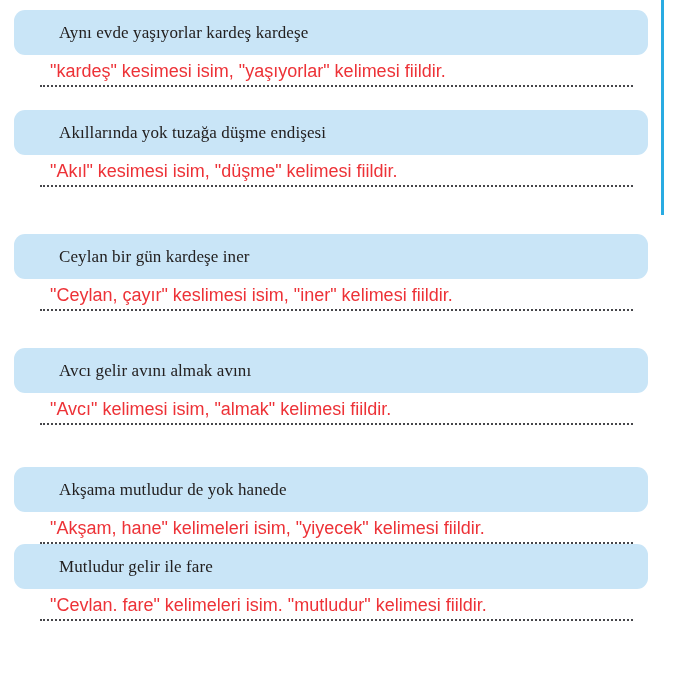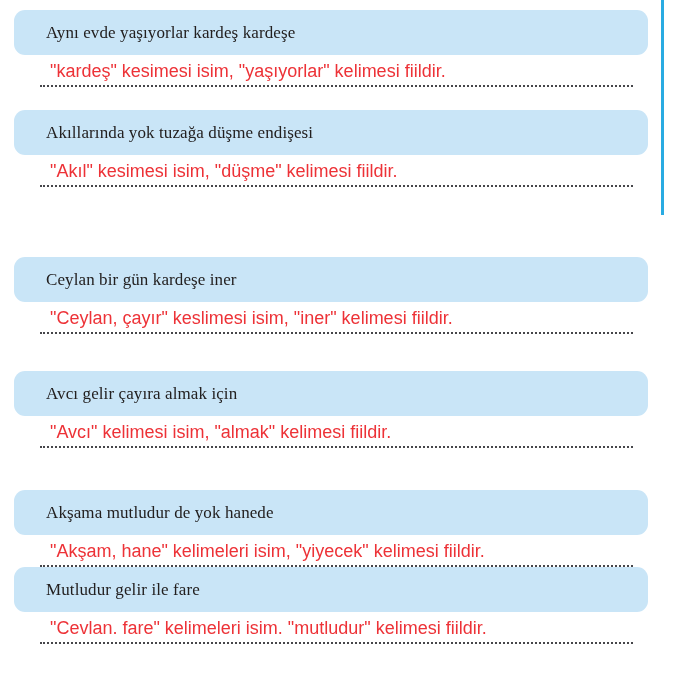--- a/index.html
+++ b/index.html
@@ -31,30 +31,30 @@
     width: 3px;
     height: 215px;
     background: var(--accent-line-color);
   }
   .section {
     margin-left: 14px;
     width: 634px;
   }
   .section:nth-of-type(1) { margin-bottom: 49px; }
   .section:nth-of-type(2) { margin-bottom: 23px; }
-  .section:nth-of-type(3) { margin-bottom: 70px; }
+  .section:nth-of-type(3) { margin-bottom: 47px; }
   .section:nth-of-type(4) { margin-bottom: 37px; }
   .section:nth-of-type(5) { margin-bottom: 42px; }
   .sentence-box {
     height: 45px;
     background: var(--box-fill);
     border-radius: 11px;
     display: flex;
     align-items: center;
-    padding-left: 32px;
+    padding-left: 45px;
   }
   .sentence-text {
     font-family: "Liberation Serif", serif;
     font-size: 17px;
     color: var(--sentence-color);
     letter-spacing: 0.1px;
   }
   .answer-line {
     margin-left: 26px;
     width: 593px;
@@ -97,21 +97,21 @@
     <div class="sentence-box">
       <span class="sentence-text">Ceylan bir gün kardeşe iner</span>
     </div>
     <div class="answer-line">
       <span class="answer-text">"Ceylan, çayır" keslimesi isim, "iner" kelimesi fiildir.</span>
     </div>
   </div>
 
   <div class="section">
     <div class="sentence-box">
-      <span class="sentence-text">Avcı gelir çayıra almak için</span>
+      <span class="sentence-text">Avcı gelir avını almak avını</span>
     </div>
     <div class="answer-line">
       <span class="answer-text">"Avcı" kelimesi isim, "almak" kelimesi fiildir.</span>
     </div>
   </div>
 
   <div class="section">
     <div class="sentence-box">
       <span class="sentence-text">Akşama mutludur de yok hanede</span>
     </div>

